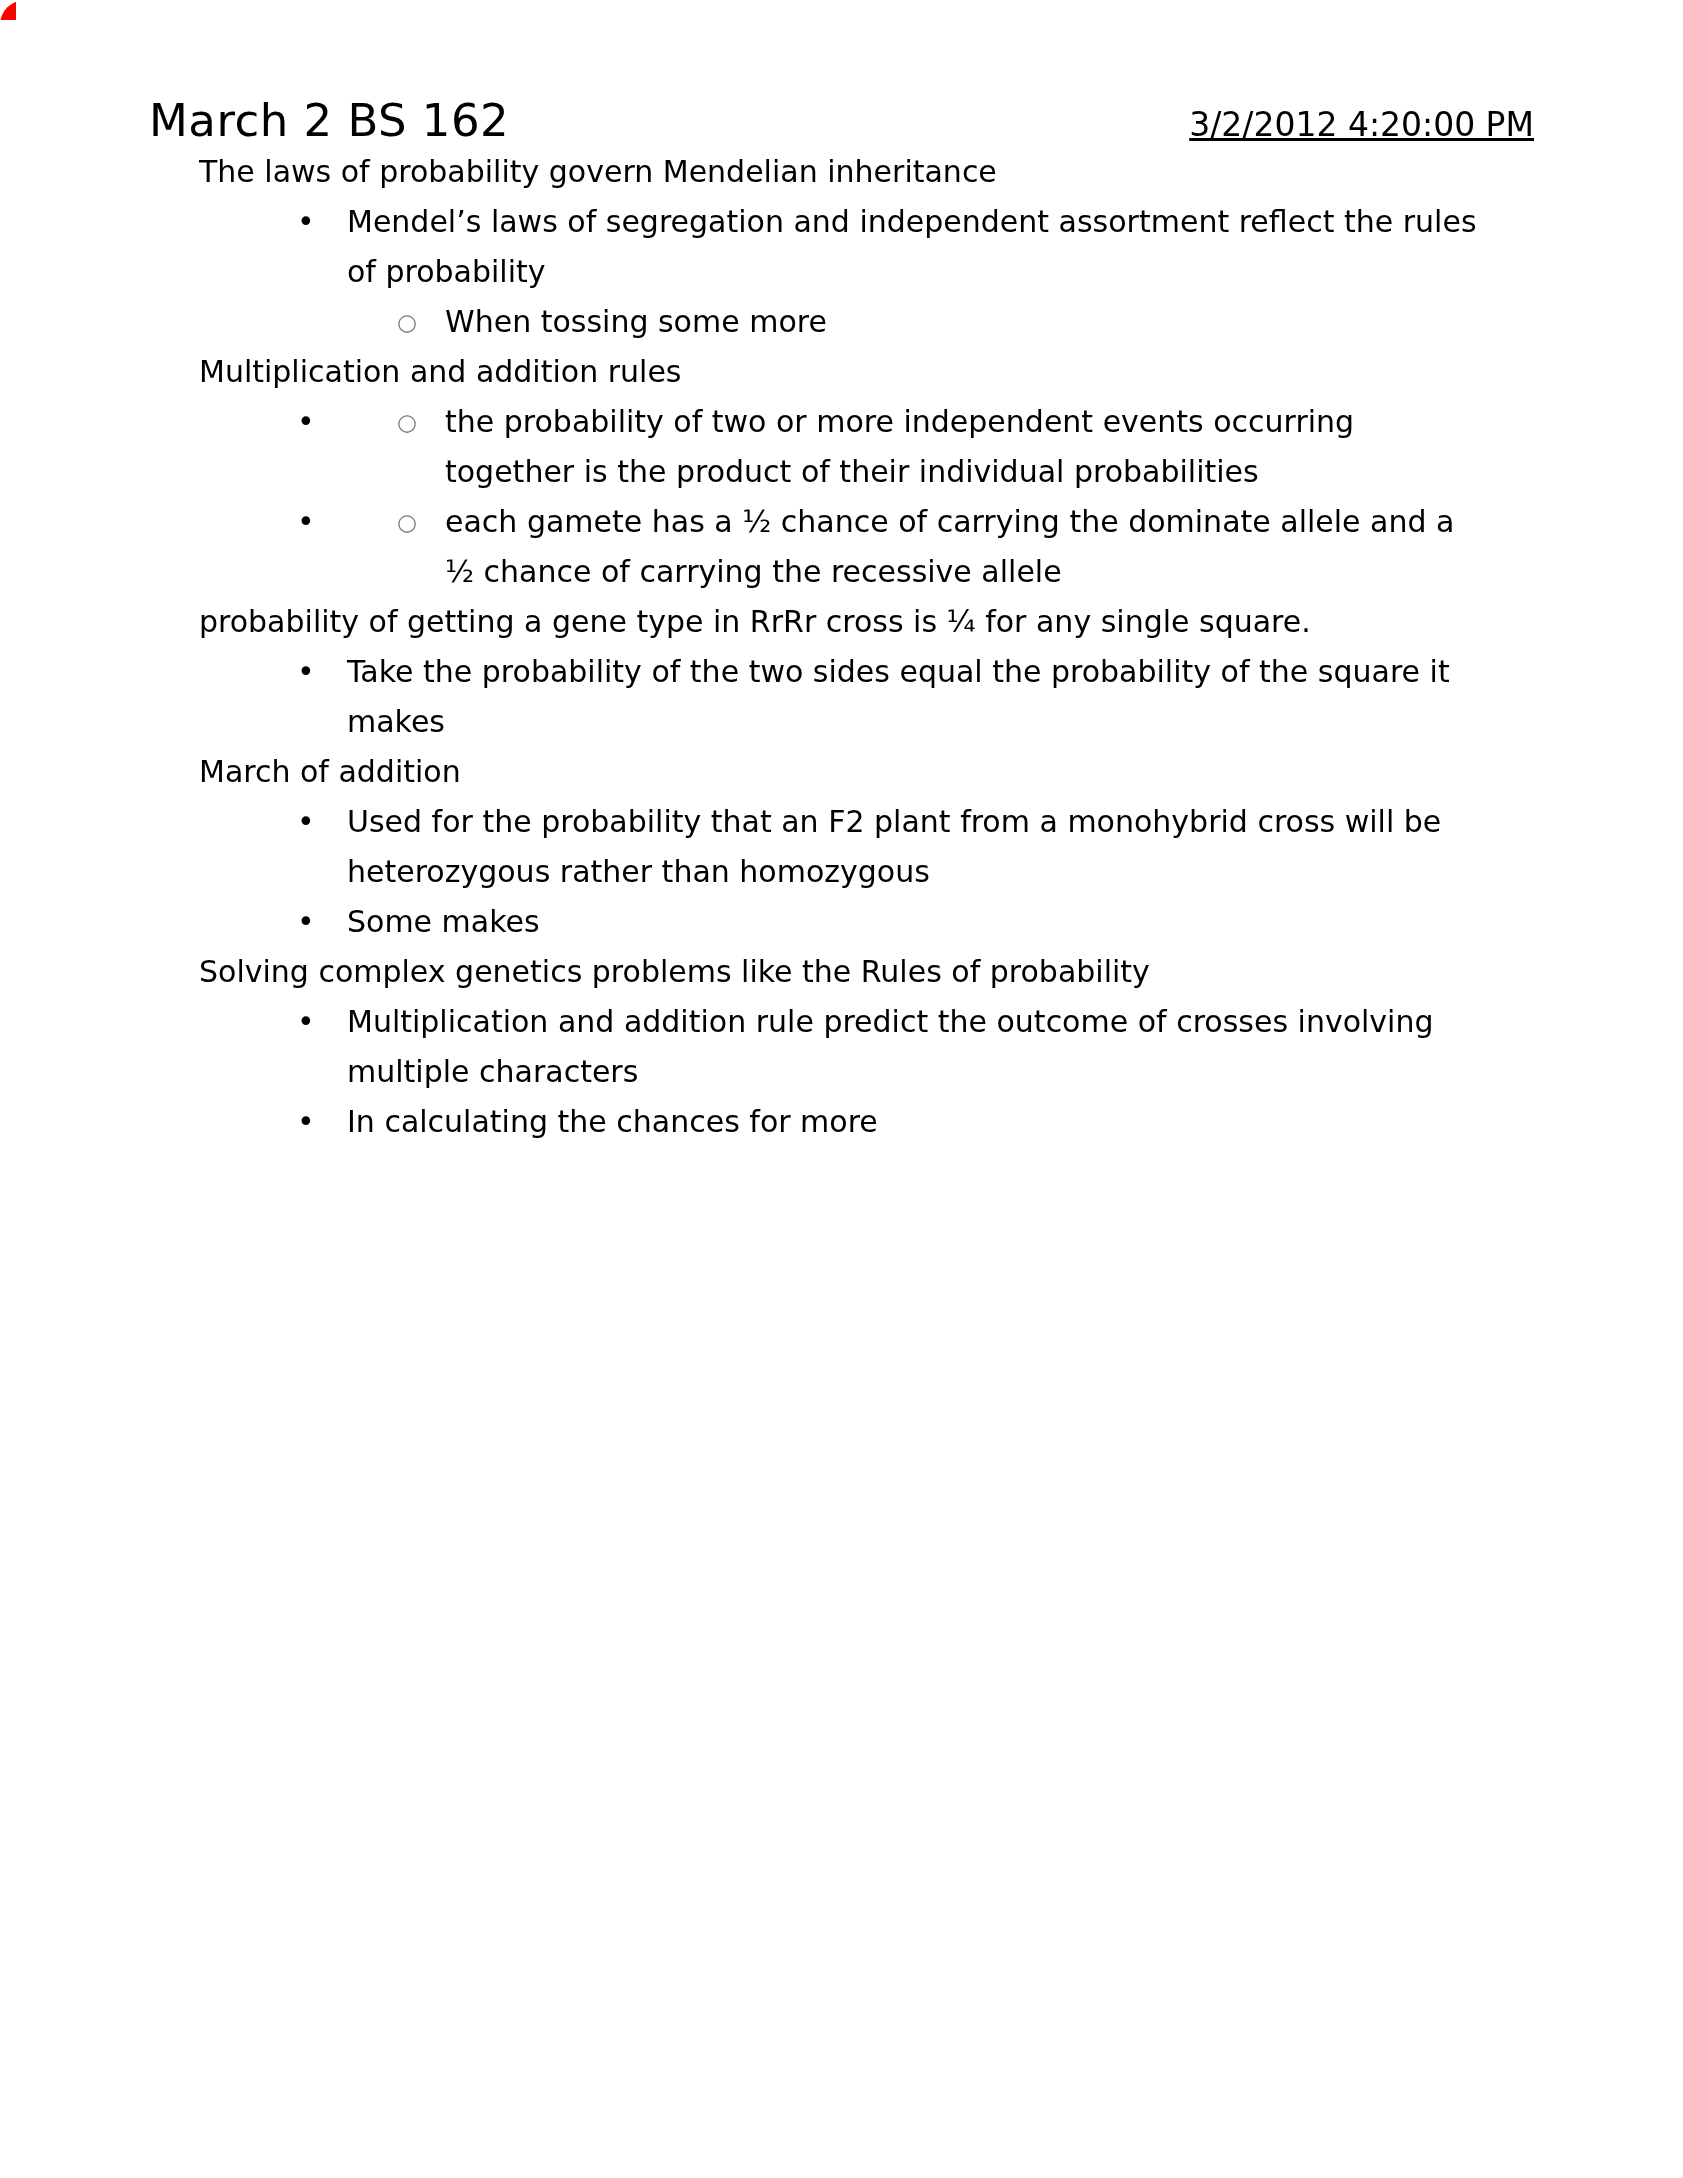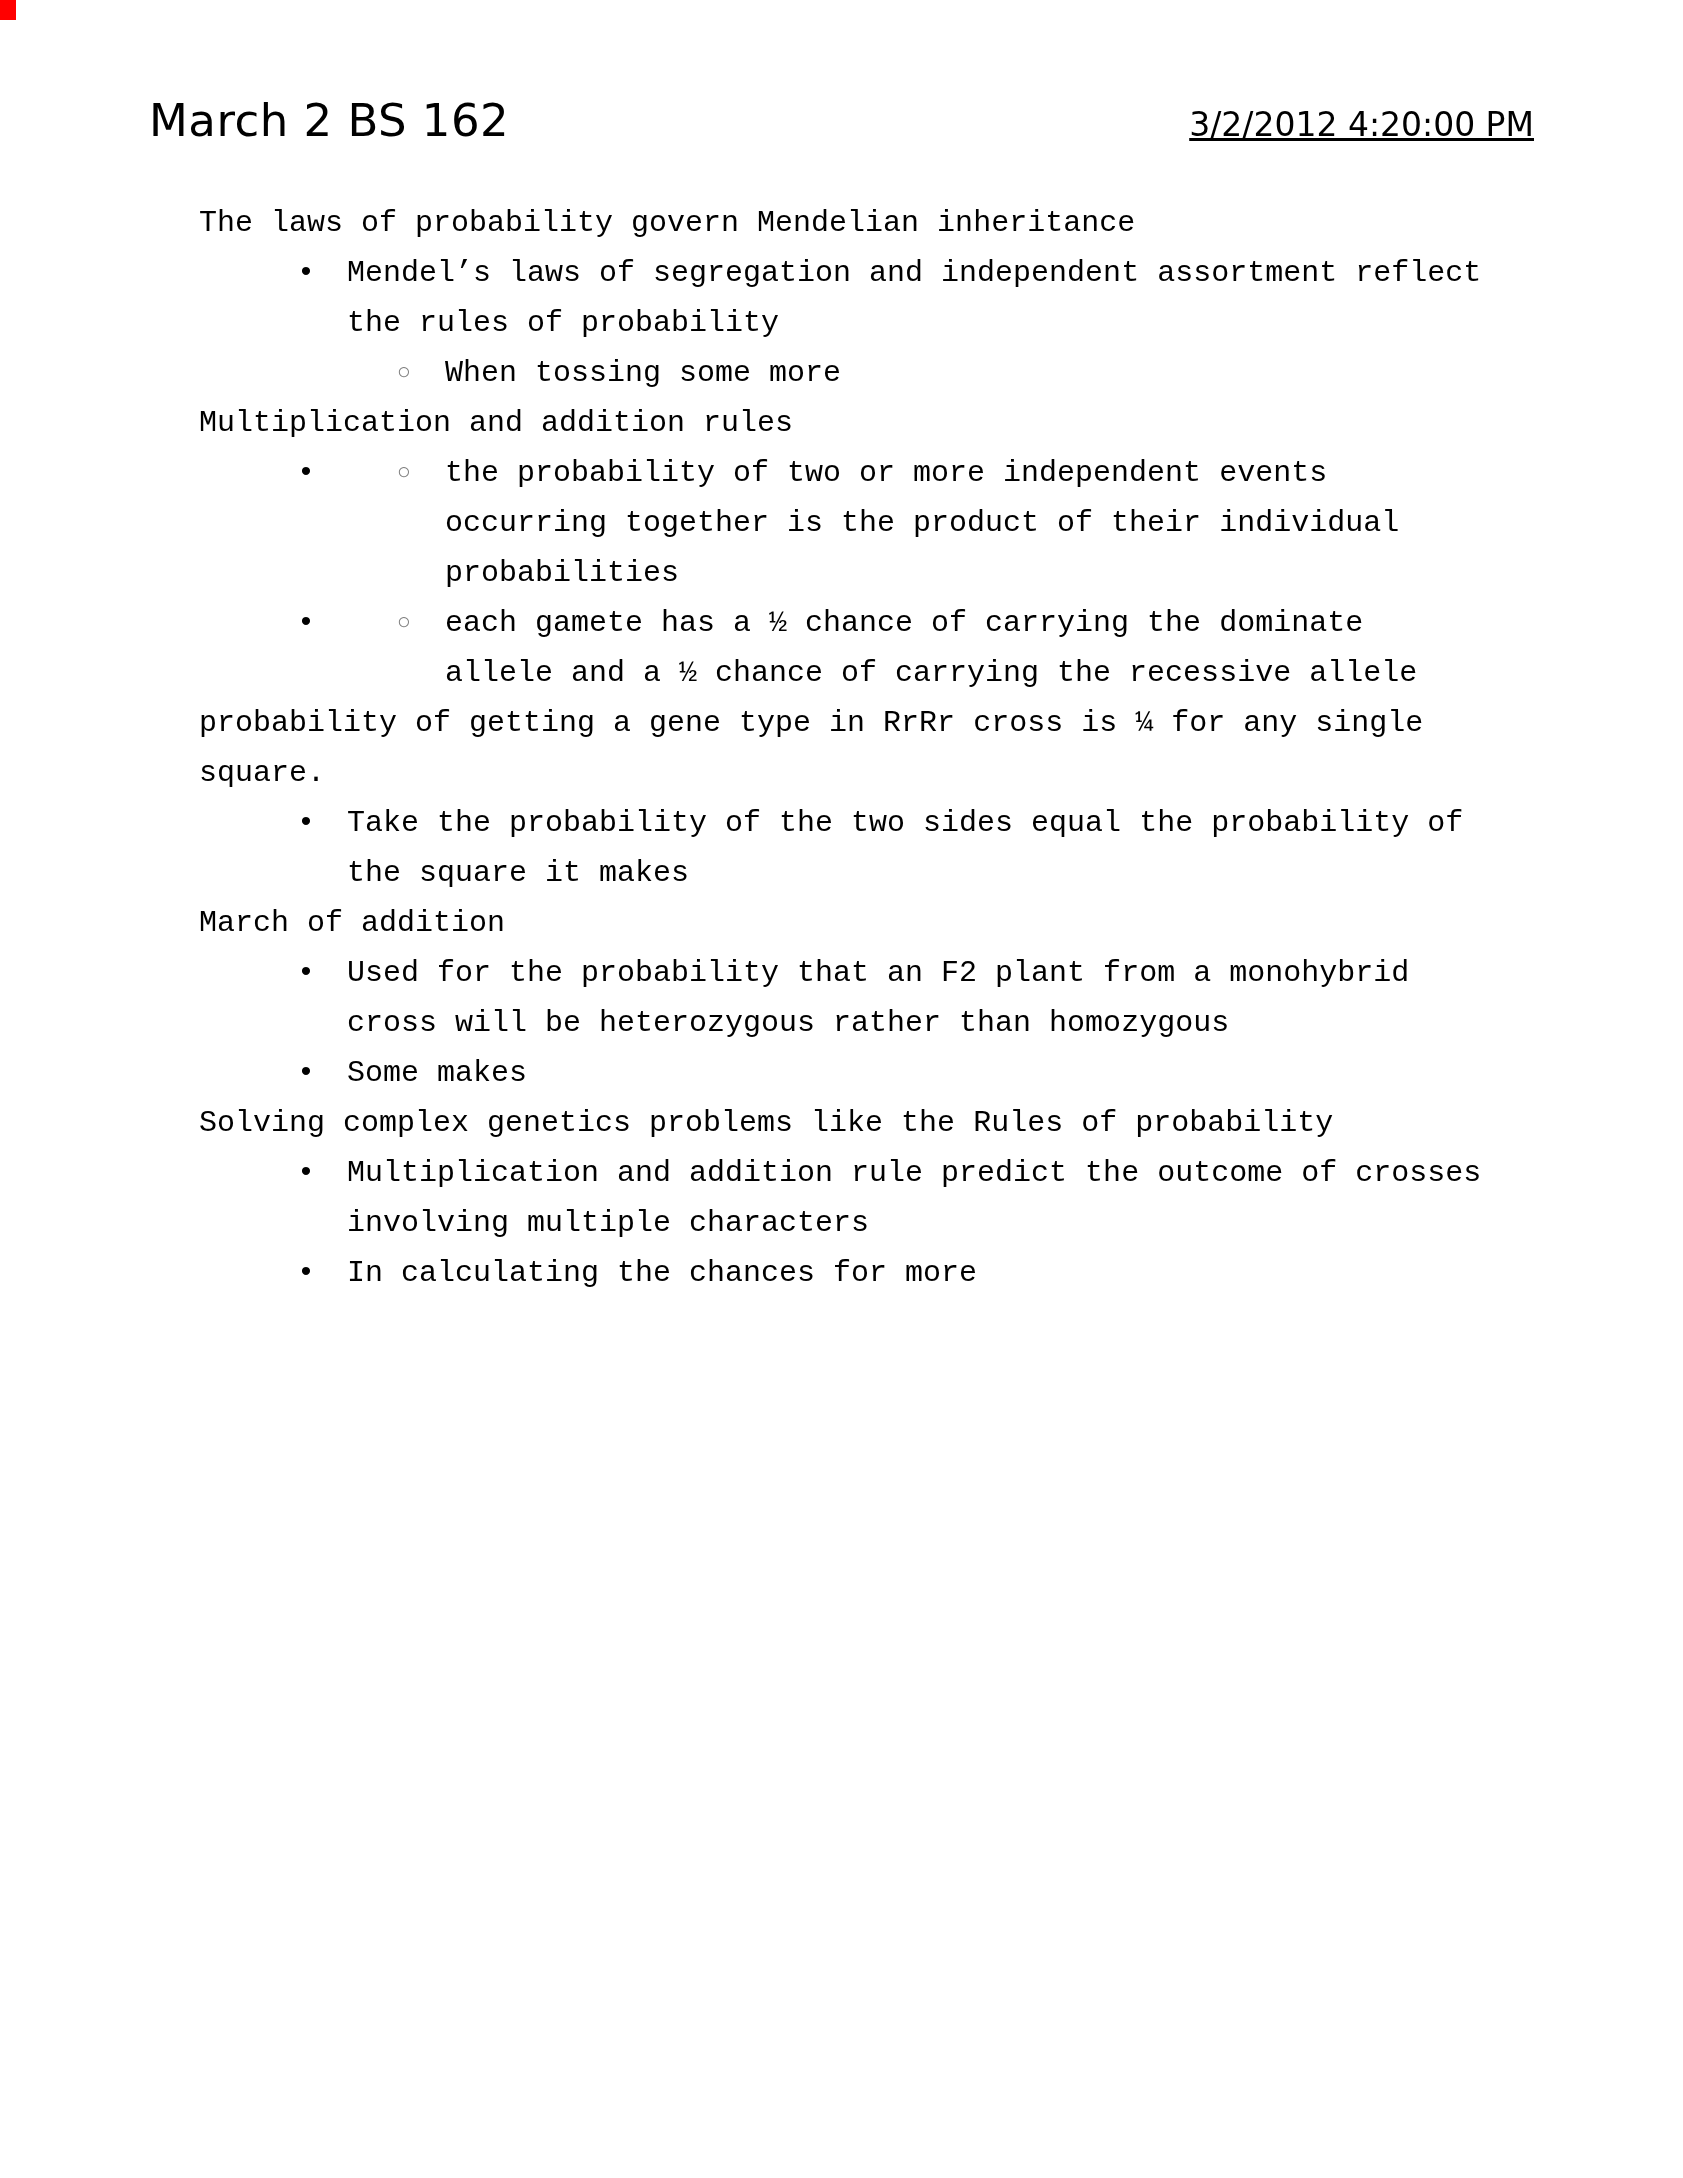--- a/index.html
+++ b/index.html
@@ -5,20 +5,21 @@
   * { margin: 0; padding: 0; box-sizing: border-box; }
   html, body { background: #ffffff; }
   .page {
     position: relative;
     width: 1683px;
     height: 2178px;
     background: #ffffff;
     font-family: "DejaVu Sans", "Liberation Sans", sans-serif;
     color: #000000;
     overflow: hidden;
+    border-radius: 25px;
   }
   .corner-artifact {
     position: absolute;
     left: 0; top: 0;
     width: 16px; height: 20px;
   }
   .header {
     display: flex;
     justify-content: space-between;
     align-items: baseline;
@@ -28,22 +29,20 @@
     font-size: 45px;
     letter-spacing: 0.5px;
     white-space: nowrap;
   }
   .timestamp {
     font-size: 33px;
     white-space: nowrap;
     text-decoration: underline;
   }
   .outline {
-    margin-top: 51px;
-    font-family: Liberation Mono, monospace;
   }
   .item {
     position: relative;
     font-size: 30px;
     line-height: 50px;
     padding-right: 198px;
   }
   .level-0 { padding-left: 199px; }
   .level-1 { padding-left: 347px; }
   .level-2 { padding-left: 445px; }

